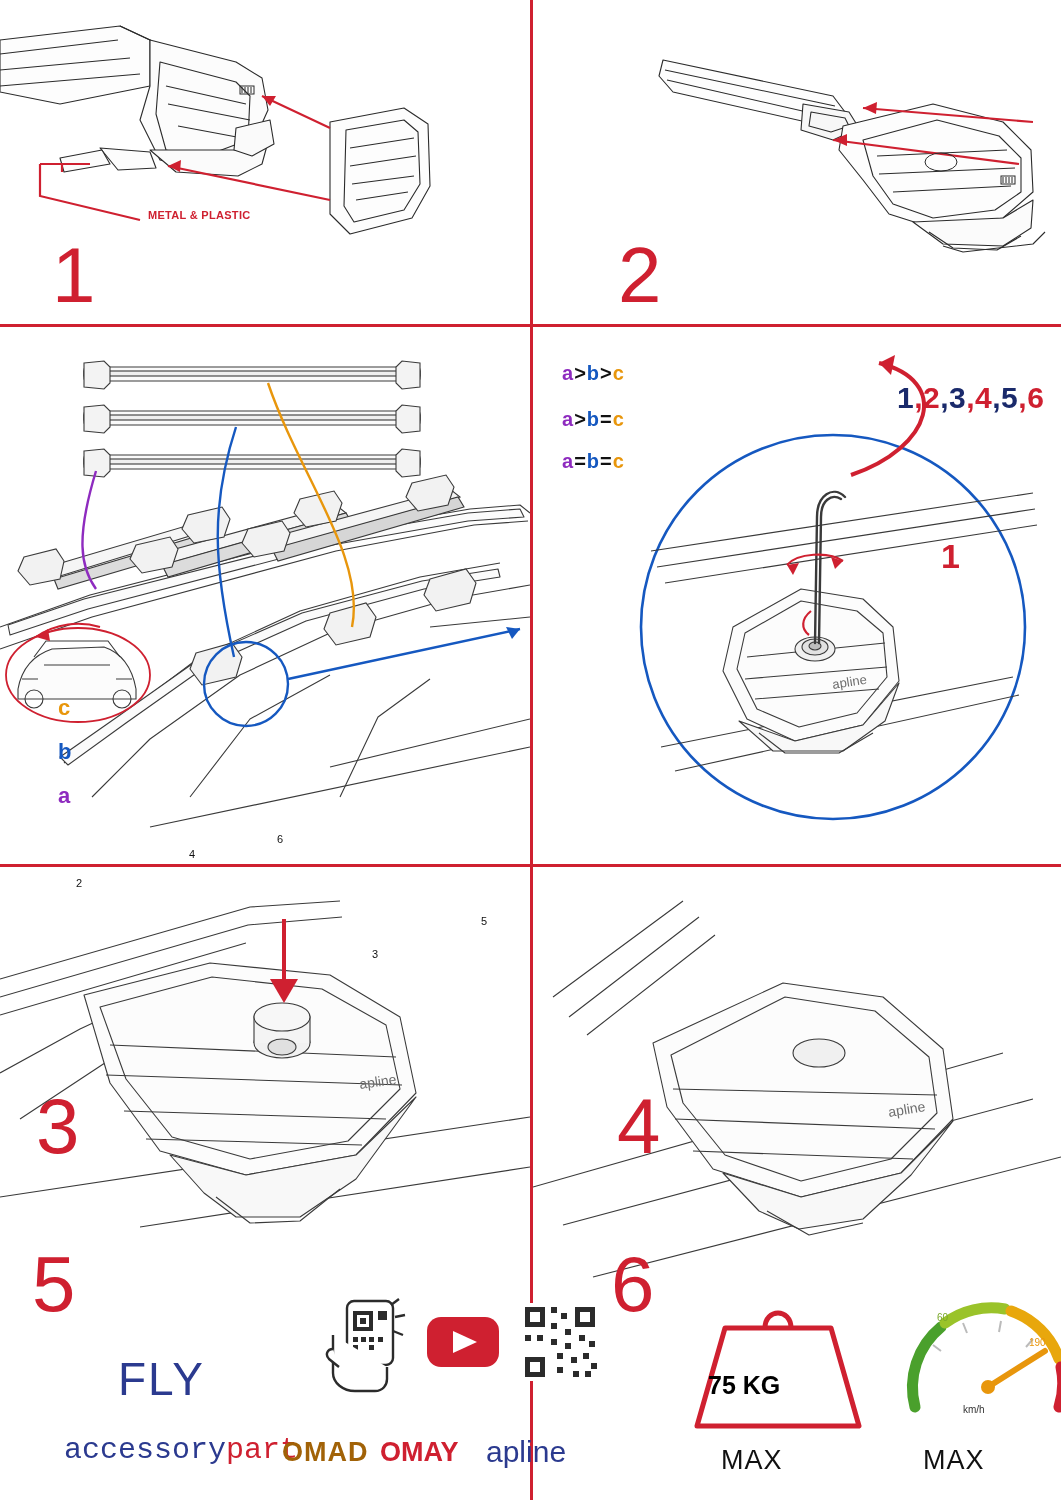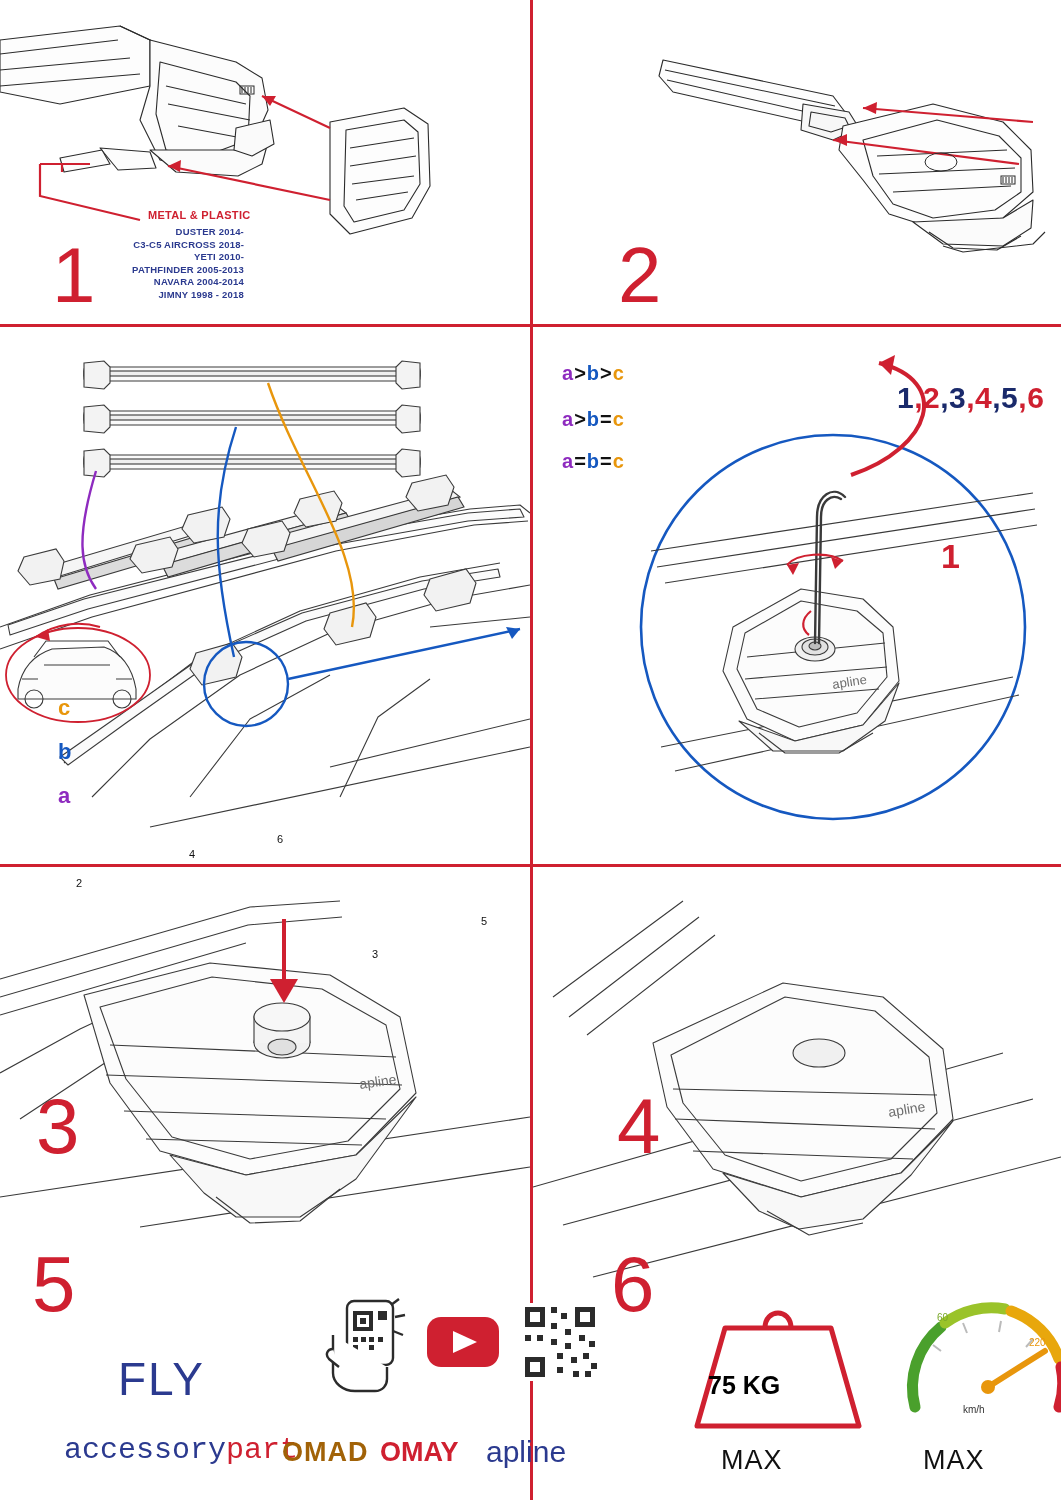--- a/index.html
+++ b/index.html
@@ -70,28 +70,20 @@
     <polygon points="262,96 276,96 270,106" fill="#cf2030"></polygon>
     <polygon points="168,166 181,160 180,172" fill="#cf2030"></polygon>
 
     <rect x="240" y="86" width="14" height="8" fill="none" stroke="#2b2b2b" stroke-width="1"></rect>
     <line x1="242" y1="87" x2="242" y2="93" stroke="#2b2b2b"></line>
     <line x1="245" y1="87" x2="245" y2="93" stroke="#2b2b2b"></line>
     <line x1="248" y1="87" x2="248" y2="93" stroke="#2b2b2b"></line>
     <line x1="251" y1="87" x2="251" y2="93" stroke="#2b2b2b"></line>
   </svg>
   <div class="metal" style="left:148px;top:209px;">METAL &amp; PLASTIC</div>
-  <div class="veh" style="left:60px;top:226px;width:184px;">
-    <div>DUSTER 2014-</div>
-    <div>C3-C5 AIRCROSS 2018-</div>
-    <div>YETI 2010-</div>
-    <div>PATHFINDER 2005-2013</div>
-    <div>NAVARA 2004-2014</div>
-    <div>JIMNY 1998 - 2018</div>
-  </div>
   <div class="stepnum s1" style="left:52px;top:236px;">1</div>
 </div>
 
 <div class="panel" style="left:533px;top:0;width:528px;height:324px;">
   <svg width="528" height="324" viewBox="0 0 528 324">
     <g fill="none" stroke="#2b2b2b" stroke-width="1.1" stroke-linejoin="round">
 
       <path d="M130 60 L300 96 L312 112 L300 128 L140 92 L126 76 Z" fill="#fdfdfd"></path>
       <path d="M132 70 L302 106 M134 80 L300 118"></path>
 
@@ -397,16 +389,16 @@
     <path d="M52 36 A 78 78 0 0 1 112 22" fill="none" stroke="#9ac32a" stroke-width="11" stroke-linecap="round"></path>
     <path d="M118 24 A 78 78 0 0 1 166 72" fill="none" stroke="#e8a70c" stroke-width="11" stroke-linecap="round"></path>
     <path d="M168 80 A 78 78 0 0 1 166 120" fill="none" stroke="#cf2030" stroke-width="11" stroke-linecap="round"></path>
     <circle cx="95" cy="100" r="7" fill="#e8960c"></circle>
     <path d="M95 100 L152 64" stroke="#e8960c" stroke-width="6" stroke-linecap="round"></path>
     <g stroke="#bbb" stroke-width="2">
       <path d="M40 58 L48 64 M70 36 L74 46 M108 34 L106 45 M140 52 L133 60"></path>
     </g>
   </svg>
   <div class="gaugenum" style="left:404px;top:432px;color:#7aa82a;margin-top:13px;">60</div>
-  <div class="gaugenum" style="left:496px;top:470px;color:#e8960c;">220</div>
+  <div class="gaugenum" style="left:496px;top:470px;color:#e8960c;">190</div>
   <div class="kmh" style="left:430px;top:537px;">km/h</div>
   <div class="maxlabel" style="left:390px;top:578px;">MAX</div>
 </div>
 
 </body></html>

